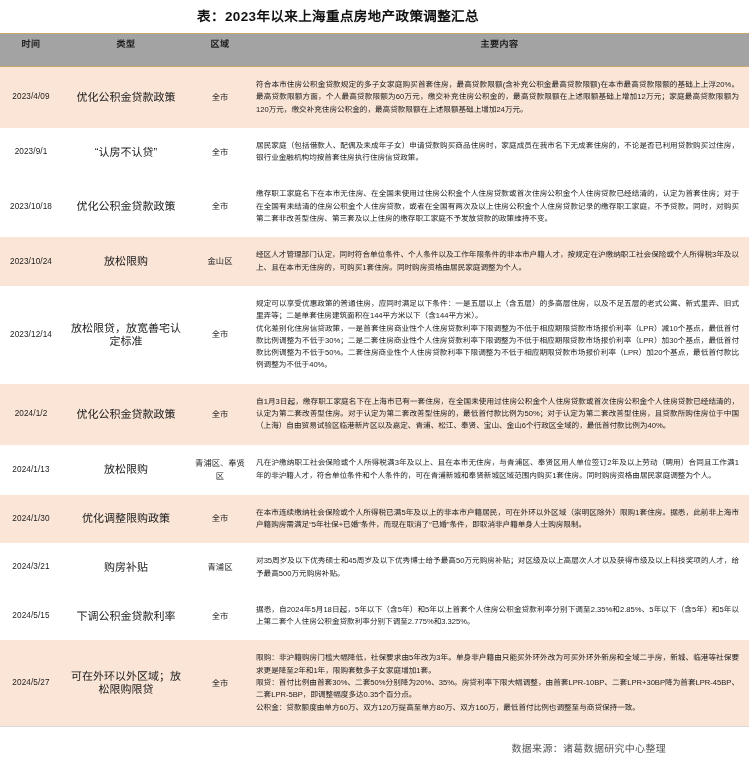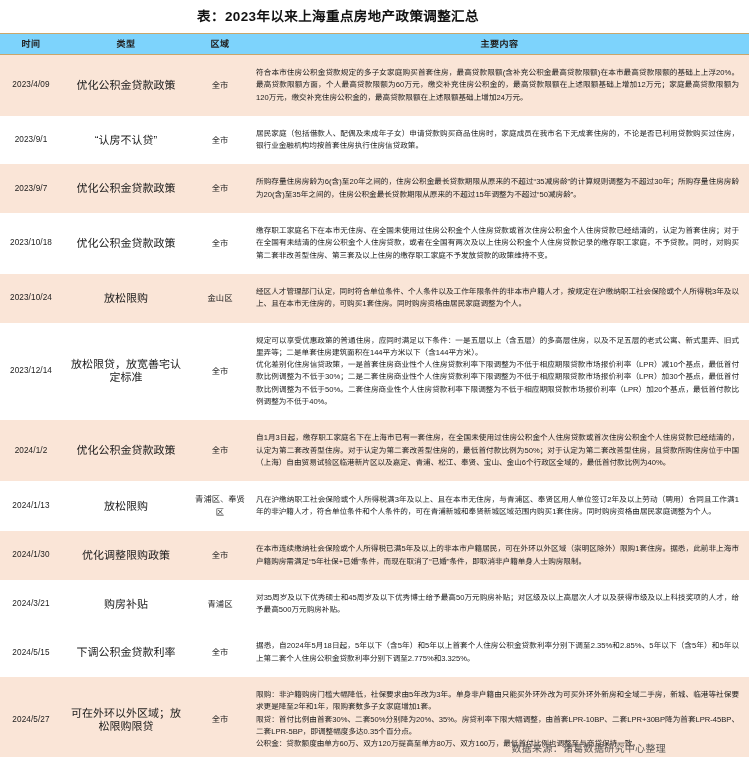--- a/index.html
+++ b/index.html
@@ -37,25 +37,25 @@
   }
   table.policy col.c-time   { width: 62px; }
   table.policy col.c-type   { width: 128px; }
   table.policy col.c-region { width: 60px; }
   table.policy col.c-content{ width: 499px; }
 
   thead th {
     font-size: 9px;
     font-weight: bold;
     color: #222;
-    padding: 3px 2px 4px 2px;
+    padding: 3px 2px 16px 2px;
     text-align: center;
     border-top: 1.2px solid #c9a66b;
     border-bottom: 1.2px solid #c9a66b;
-    background: #7dd3fc;
+    background: #a3a3a3;
     letter-spacing: 0.5px;
   }
   thead th.h-content { text-align: center; }
 
   tbody tr.band-a td { background: #fae5d7; }
   tbody tr.band-b td { background: #ffffff; }
 
   tbody td {
     font-size: 7.6px;
     line-height: 12.2px;
@@ -139,28 +139,20 @@
           </td>
         </tr>
         <tr class="band-b">
           <td class="cell-time">2023/9/1</td>
           <td class="cell-type">“认房不认贷”</td>
           <td class="cell-region">全市</td>
           <td class="cell-content">
             <p>居民家庭（包括借款人、配偶及未成年子女）申请贷款购买商品住房时，家庭成员在我市名下无成套住房的，不论是否已利用贷款购买过住房，银行业金融机构均按首套住房执行住房信贷政策。</p>
           </td>
         </tr>
-        <tr class="band-a">
-          <td class="cell-time">2023/9/7</td>
-          <td class="cell-type">优化公积金贷款政策</td>
-          <td class="cell-region">全市</td>
-          <td class="cell-content">
-            <p>所购存量住房房龄为6(含)至20年之间的，住房公积金最长贷款期限从原来的不超过“35减房龄”的计算规则调整为不超过30年；所购存量住房房龄为20(含)至35年之间的，住房公积金最长贷款期限从原来的不超过15年调整为不超过“50减房龄”。</p>
-          </td>
-        </tr>
         <tr class="band-b">
           <td class="cell-time">2023/10/18</td>
           <td class="cell-type">优化公积金贷款政策</td>
           <td class="cell-region">全市</td>
           <td class="cell-content">
             <p>缴存职工家庭名下在本市无住房、在全国未使用过住房公积金个人住房贷款或首次住房公积金个人住房贷款已经结清的，认定为首套住房；对于在全国有未结清的住房公积金个人住房贷款，或者在全国有两次及以上住房公积金个人住房贷款记录的缴存职工家庭，不予贷款。同时，对购买第二套非改善型住房、第三套及以上住房的缴存职工家庭不予发放贷款的政策维持不变。</p>
           </td>
         </tr>
         <tr class="band-a">
           <td class="cell-time">2023/10/24</td>

